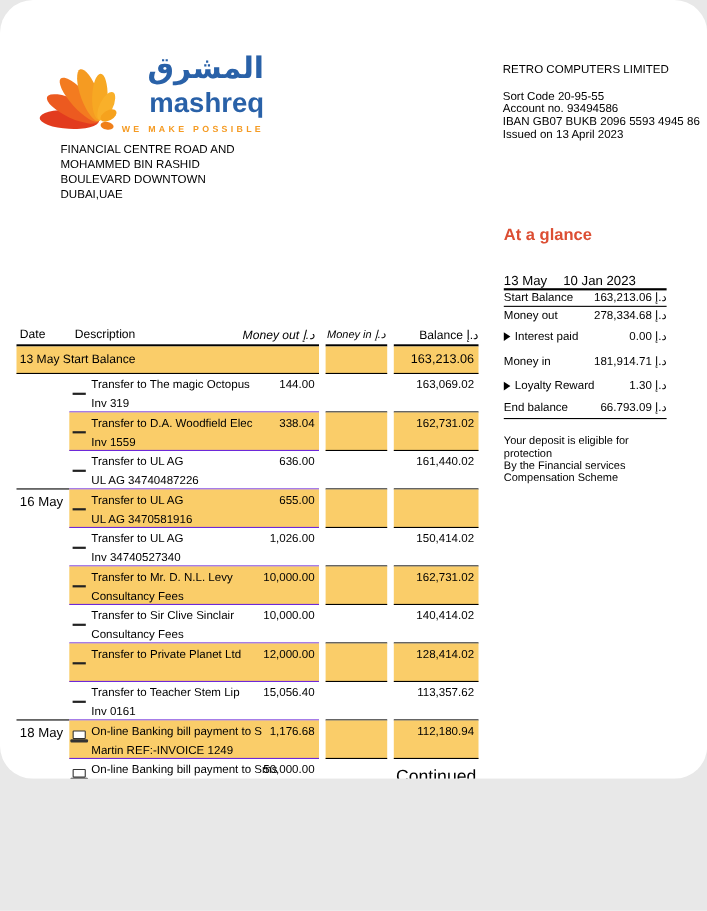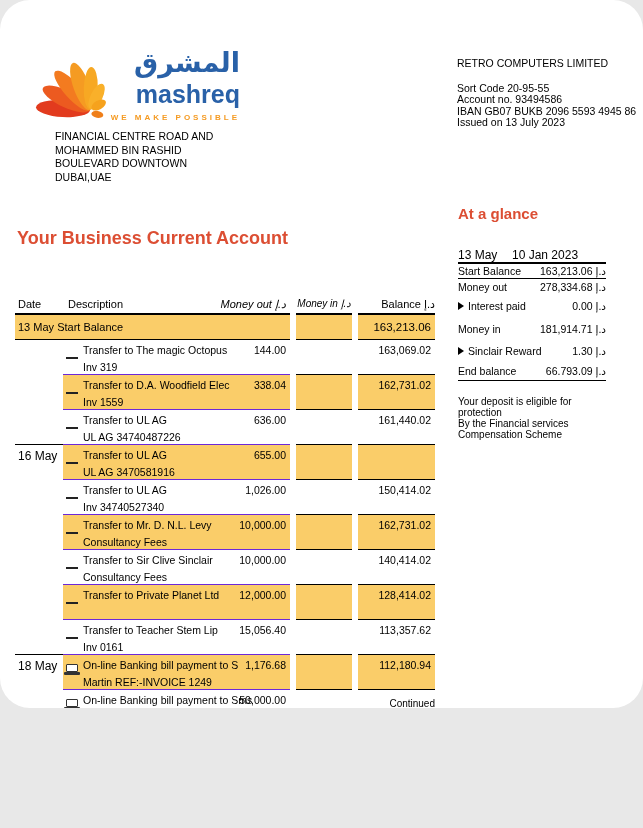--- a/index.html
+++ b/index.html
@@ -68,21 +68,21 @@
   .c-min { width:56px; margin-right:6px; font-size:10.5px; text-align:right; padding:4px 4px 0 0; border-bottom:1px solid #000; }
   .c-bal { width:77px; font-size:10.5px; text-align:right; padding:4px 4px 0 0; border-bottom:1px solid #000; }
   .trow.hl .c-desc, .trow.hl .c-min, .trow.hl .c-bal { background:var(--hl-yellow); }
   .trow.full .c-date { border-bottom:1px solid #000; }
 
   .t-icon { position:absolute; left:3px; }
   .icon-dash { top:17px; width:12px; height:2px; background:#222; }
   .icon-laptop { top:9px; width:12px; height:8px; border:1px solid #333; background:#fff; border-radius:1px; }
   .icon-laptop::after { content:''; position:absolute; left:-3px; top:7px; width:16px; height:3px; background:#333; border-radius:1px; }
 
-  .continued { position:absolute; left:358px; top:698px; width:77px; text-align:right; font-size:10px; }
+  .continued { position:absolute; left:358px; top:698px; width:77px; text-align:center; font-size:16px; }
 
   
   .watermark { position:absolute; left:183px; top:729px; font-size:52px; font-weight:bold;
                font-family:"DejaVu Sans",sans-serif; letter-spacing:0px; transform:rotate(-0.6deg);
                white-space:nowrap; z-index:5; }
   .wm-red  { color:var(--wm-red);  -webkit-text-stroke:2px #4a0d0d; }
   .wm-blue { color:var(--wm-blue); -webkit-text-stroke:2px #0d0d45; }
 </style>
 </head>
 <body>
@@ -112,24 +112,23 @@
     <div>MOHAMMED BIN RASHID</div>
     <div>BOULEVARD DOWNTOWN</div>
     <div>DUBAI,UAE</div>
   </div>
 
   <div class="customer">
     <div class="holder">RETRO COMPUTERS LIMITED</div>
     <div>Sort Code 20-95-55</div>
     <div>Account no. 93494586</div>
     <div>IBAN GB07 BUKB 2096 5593 4945 86</div>
-    <div>Issued on 13 July 2023</div>
-  </div>
-
-  <div class="doc-title">Your Business Current Account</div>
+    <div>Issued on 13 April 2023</div>
+  </div>
+
 
   <div class="glance">
     <div class="glance-heading">At a glance</div>
     <div class="g-dates">
       <span class="gd-start">13 May</span>
       <span>10 Jan 2023</span>
     </div>
     <div class="g-rows">
       <div class="g-row">
 
@@ -146,21 +145,21 @@
         <span class="g-label">Interest paid</span>
         <span class="g-amt"><span>د.إ</span> <span>0.00</span></span>
       </div>
       <div class="g-row">
 
         <span class="g-label">Money in</span>
         <span class="g-amt"><span>د.إ</span> <span>181,914.71</span></span>
       </div>
       <div class="g-row indent">
         <span class="g-tri"></span>
-        <span class="g-label">Sinclair Reward</span>
+        <span class="g-label">Loyalty Reward</span>
         <span class="g-amt"><span>د.إ</span> <span>1.30</span></span>
       </div>
       <div class="g-row">
 
         <span class="g-label">End balance</span>
         <span class="g-amt"><span>د.إ</span> <span>66.793.09</span></span>
       </div>
     </div>
     <div class="g-note">
       <div>Your deposit is eligible for protection</div>

